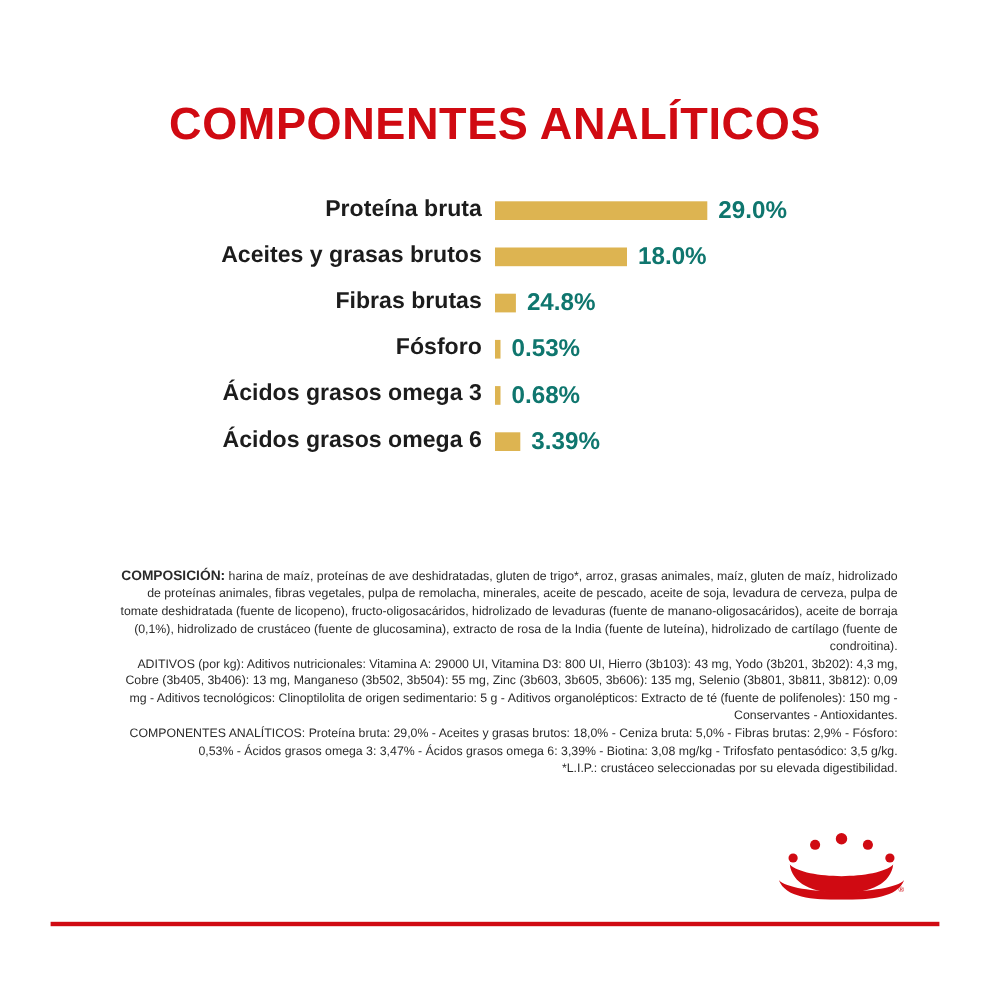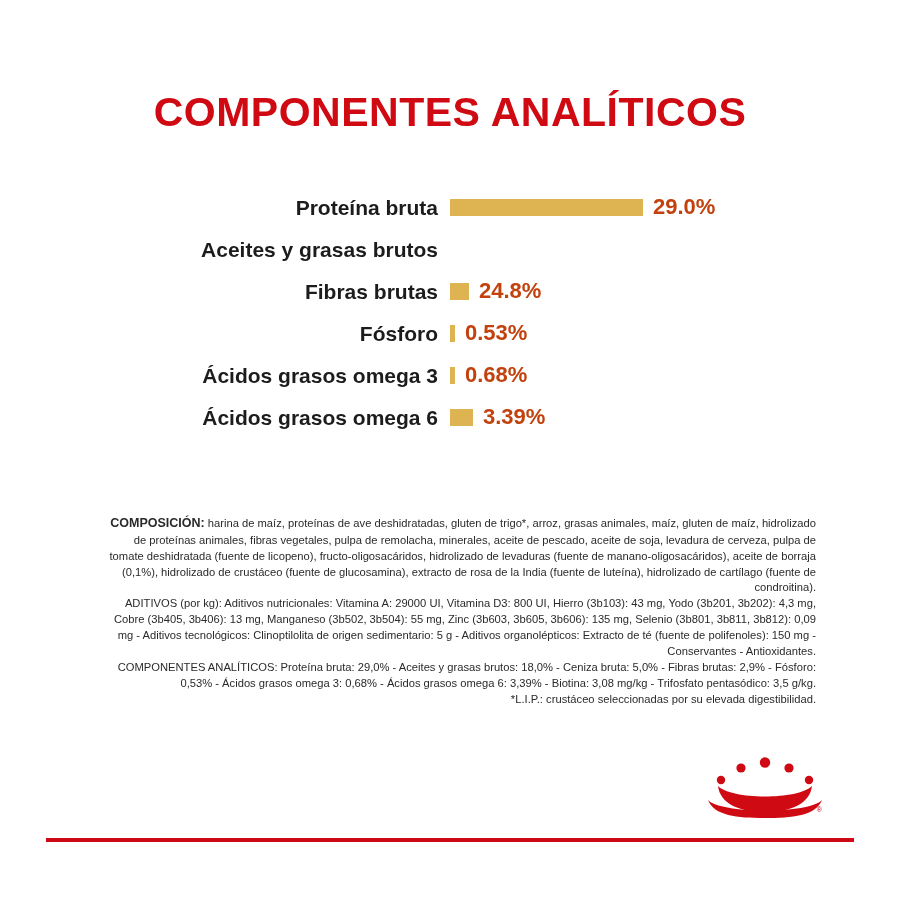--- a/index.html
+++ b/index.html
@@ -40,21 +40,21 @@
 
   
   .chart {
     position: absolute;
     top: 178px;
     left: 90px;
     width: 720px;
   }
   .bar-row {
     display: flex;
-    align-items: flex-end;
+    align-items: flex-start;
     height: 42px;
   }
   .bar-label {
     width: 360px;
     text-align: right;
     padding-right: 12px;
     font-size: 21px;
     font-weight: bold;
     color: #1c1c1c;
     white-space: nowrap;
@@ -65,21 +65,21 @@
     align-items: center;
     flex: 1;
   }
   .bar {
     height: 17px;
     background: #ddb451;
   }
   .bar-value {
     font-size: 22px;
     font-weight: bold;
-    color: #c2410c;
+    color: #0f766e;
     margin-left: 10px;
     white-space: nowrap;
   }
 
   
   .composition {
     position: absolute;
     top: 515px;
     left: 98px;
     width: 718px;
@@ -135,20 +135,24 @@
     <div class="bar-row">
       <div class="bar-label">Proteína bruta</div>
       <div class="bar-wrap">
         <div class="bar" style="width:193px"></div>
         <div class="bar-value">29.0%</div>
       </div>
     </div>
 
     <div class="bar-row">
       <div class="bar-label">Aceites y grasas brutos</div>
+      <div class="bar-wrap">
+        <div class="bar" style="width:120px"></div>
+        <div class="bar-value">18.0%</div>
+      </div>
     </div>
 
 
     <div class="bar-row">
       <div class="bar-label">Fibras brutas</div>
       <div class="bar-wrap">
         <div class="bar" style="width:19px"></div>
         <div class="bar-value">24.8%</div>
       </div>
     </div>
@@ -175,21 +179,21 @@
         <div class="bar" style="width:23px"></div>
         <div class="bar-value">3.39%</div>
       </div>
     </div>
 
   </div>
 
   <div class="composition">
     <p><span class="lead">COMPOSICIÓN:</span><span> harina de maíz, proteínas de ave deshidratadas, gluten de trigo*, arroz, grasas animales, maíz, gluten de maíz, hidrolizado de proteínas animales, fibras vegetales, pulpa de remolacha, minerales, aceite de pescado, aceite de soja, levadura de cerveza, pulpa de tomate deshidratada (fuente de licopeno), fructo-oligosacáridos, hidrolizado de levaduras (fuente de manano-oligosacáridos), aceite de borraja (0,1%), hidrolizado de crustáceo (fuente de glucosamina), extracto de rosa de la India (fuente de luteína), hidrolizado de cartílago (fuente de condroitina).</span></p>
     <p>ADITIVOS (por kg): Aditivos nutricionales: Vitamina A: 29000 UI, Vitamina D3: 800 UI, Hierro (3b103): 43 mg, Yodo (3b201, 3b202): 4,3 mg, Cobre (3b405, 3b406): 13 mg, Manganeso (3b502, 3b504): 55 mg, Zinc (3b603, 3b605, 3b606): 135 mg, Selenio (3b801, 3b811, 3b812): 0,09 mg - Aditivos tecnológicos: Clinoptilolita de origen sedimentario: 5 g - Aditivos organolépticos: Extracto de té (fuente de polifenoles): 150 mg - Conservantes - Antioxidantes.</p>
-    <p>COMPONENTES ANALÍTICOS: Proteína bruta: 29,0% - Aceites y grasas brutos: 18,0% - Ceniza bruta: 5,0% - Fibras brutas: 2,9% - Fósforo: 0,53% - Ácidos grasos omega 3: 0,68% - Ácidos grasos omega 6: 3,39% - Biotina: 3,08 mg/kg - Trifosfato pentasódico: 3,5 g/kg.</p>
+    <p>COMPONENTES ANALÍTICOS: Proteína bruta: 29,0% - Aceites y grasas brutos: 18,0% - Ceniza bruta: 5,0% - Fibras brutas: 2,9% - Fósforo: 0,53% - Ácidos grasos omega 3: 3,47% - Ácidos grasos omega 6: 3,39% - Biotina: 3,08 mg/kg - Trifosfato pentasódico: 3,5 g/kg.</p>
     <p>*L.I.P.: crustáceo seleccionadas por su elevada digestibilidad.</p>
   </div>
 
   <div class="logo">
     <svg width="118" height="62" viewBox="0 0 118 62" xmlns="http://www.w3.org/2000/svg" aria-hidden="true">
       <g fill="#d00a12">
         <circle cx="59" cy="6.5" r="5.2"></circle>
         <circle cx="35" cy="12" r="4.6"></circle>
         <circle cx="83" cy="12" r="4.6"></circle>
         <circle cx="15" cy="24" r="4.2"></circle>

